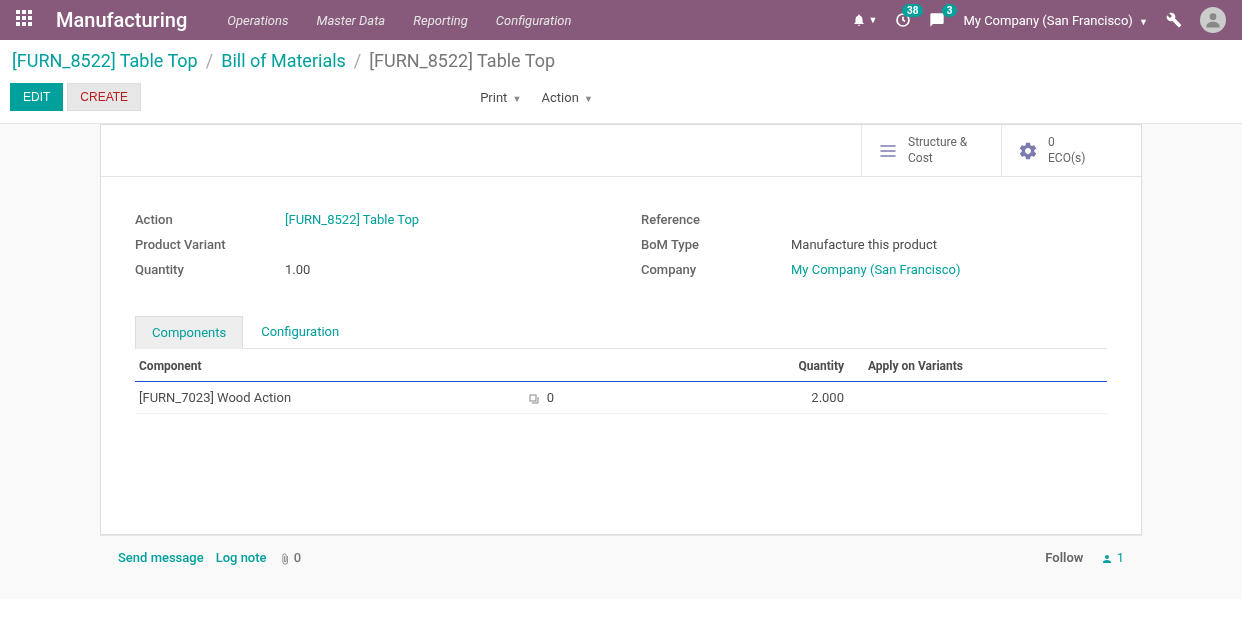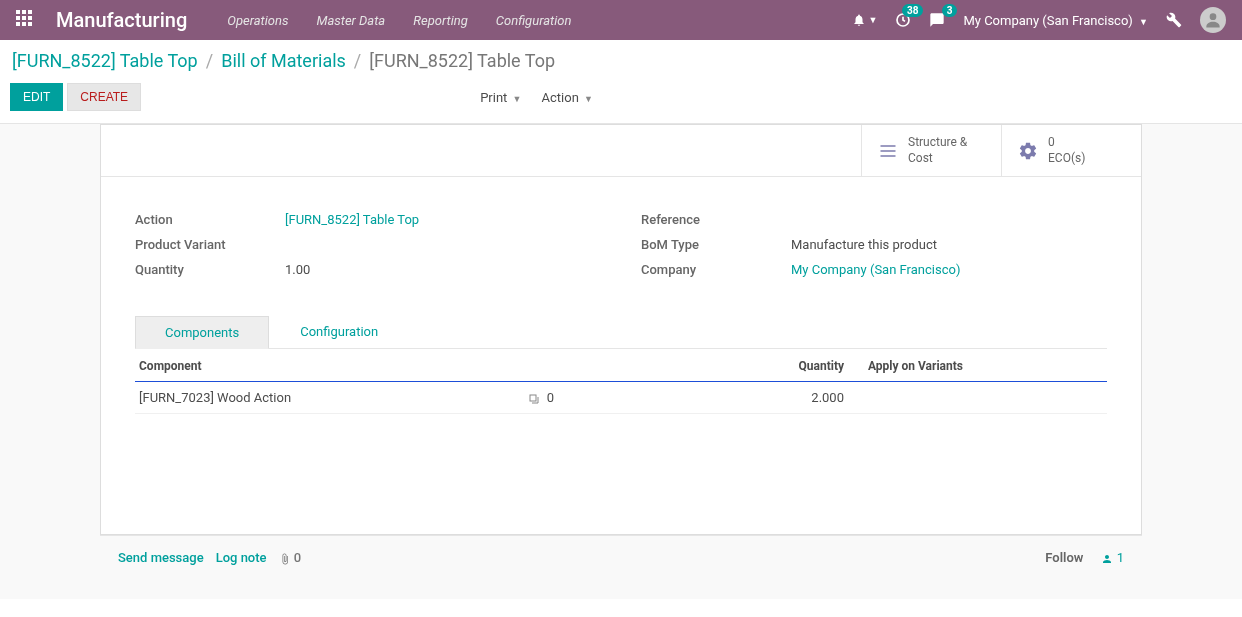--- a/index.html
+++ b/index.html
@@ -48,21 +48,21 @@
 .form-grid { display: flex; gap: 40px; }
 .form-col { flex: 1; }
 .form-row { display: flex; padding: 5px 0; font-size: 13px; }
 .form-row .lbl { width: 150px; color: #666; font-weight: 500; }
 .form-row .val { flex: 1; color: #4c4c4c; }
 .form-row .val.link { color: #00a09d; }
 
 
 .tabs { margin-top: 24px; padding: 0 34px; }
 .tab-nav { display: flex; gap: 2px; border-bottom: 1px solid #e5e5e5; }
-.tab-nav .tab { padding: 8px 29px; cursor: pointer; font-size: 13px; color: #00a09d; }
+.tab-nav .tab { padding: 8px 16px; cursor: pointer; font-size: 13px; color: #00a09d; }
 .tab-nav .tab.active { background: #eee; border: 1px solid #ddd; border-bottom: 1px solid #eee; margin-bottom: -1px; }
 
 .tab-content { padding: 0 0 0 0; }
 .comp-table { width: 100%; border-collapse: collapse; }
 .comp-table th { text-align: left; font-size: 12px; color: #4c4c4c; font-weight: 700; padding: 10px 4px 8px 4px; border-bottom: 1px solid #1d4ed8; }
 .comp-table th.qty { text-align: right; padding-right: 20px; }
 .comp-table td { padding: 8px 4px; font-size: 13px; color: #4c4c4c; border-bottom: 1px solid #f0f0f0; }
 .comp-table td.qty { text-align: right; padding-right: 20px; }
 .comp-table td .mini-icon { color: #888; margin-right: 4px; font-size: 12px; }
 .table-pad { height: 120px; }

